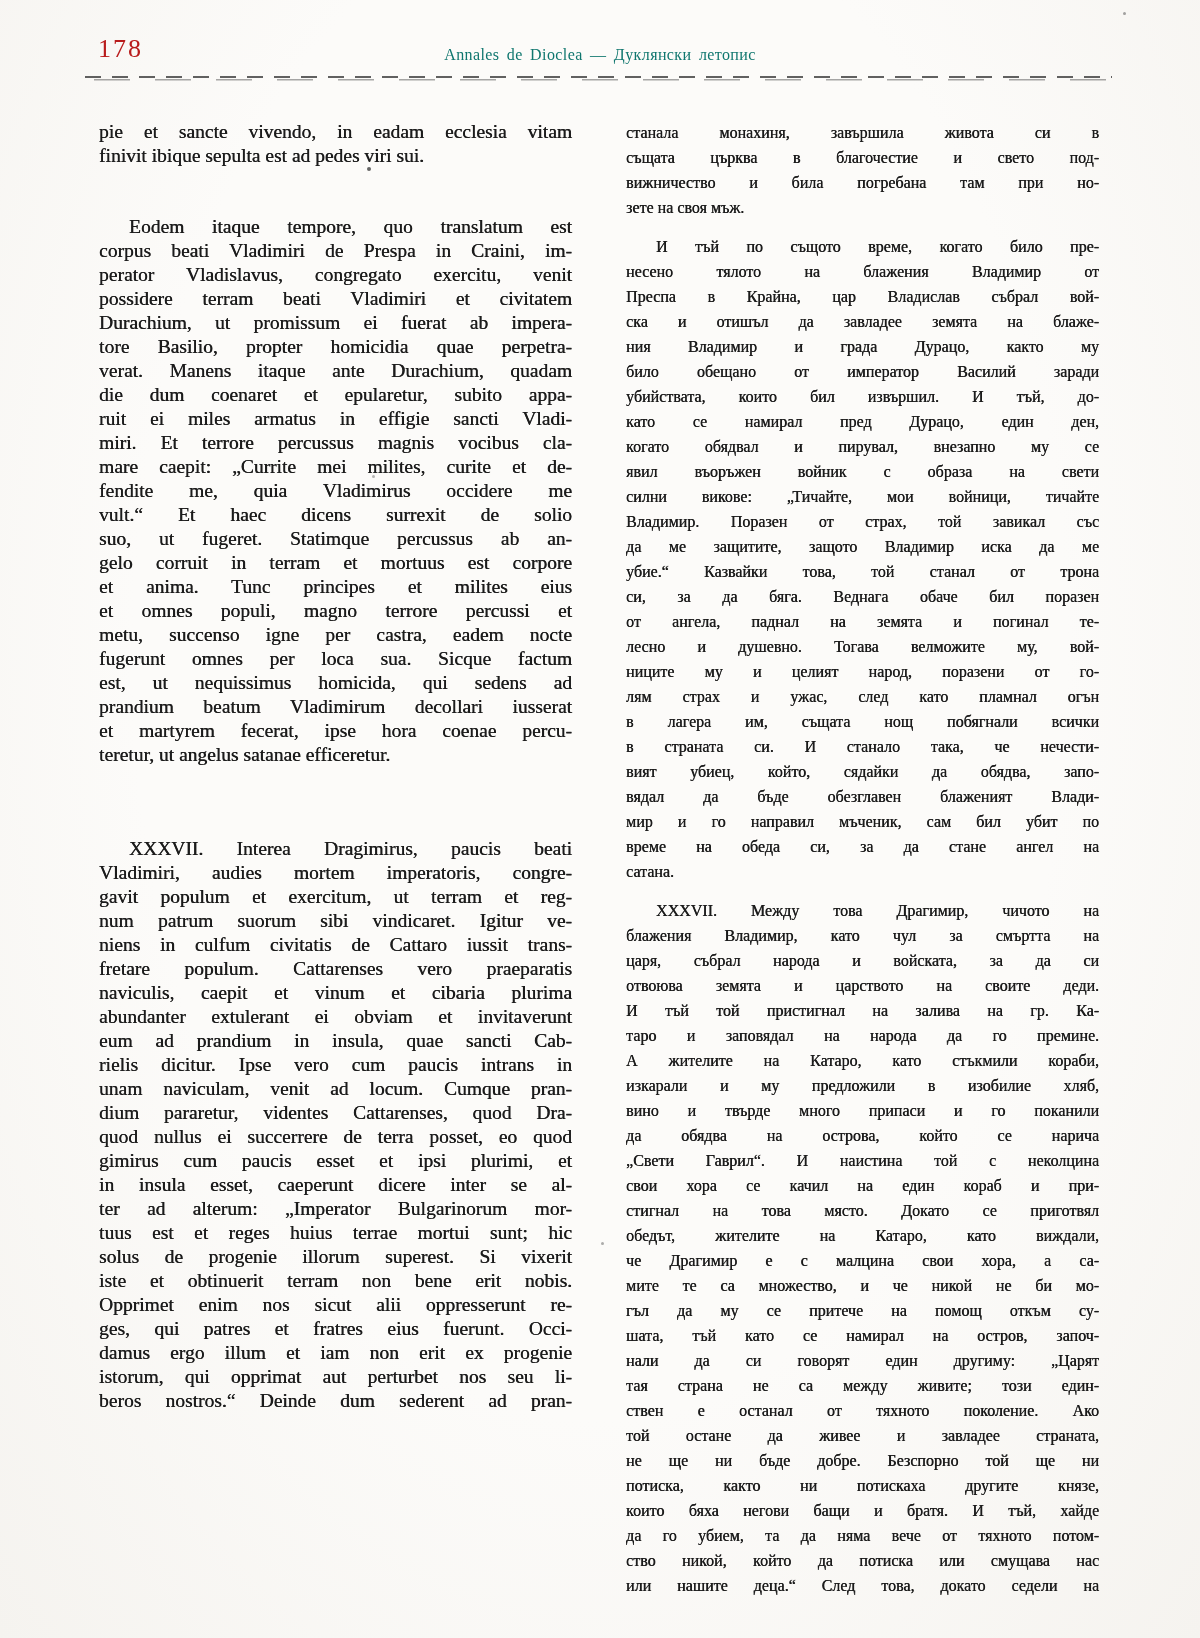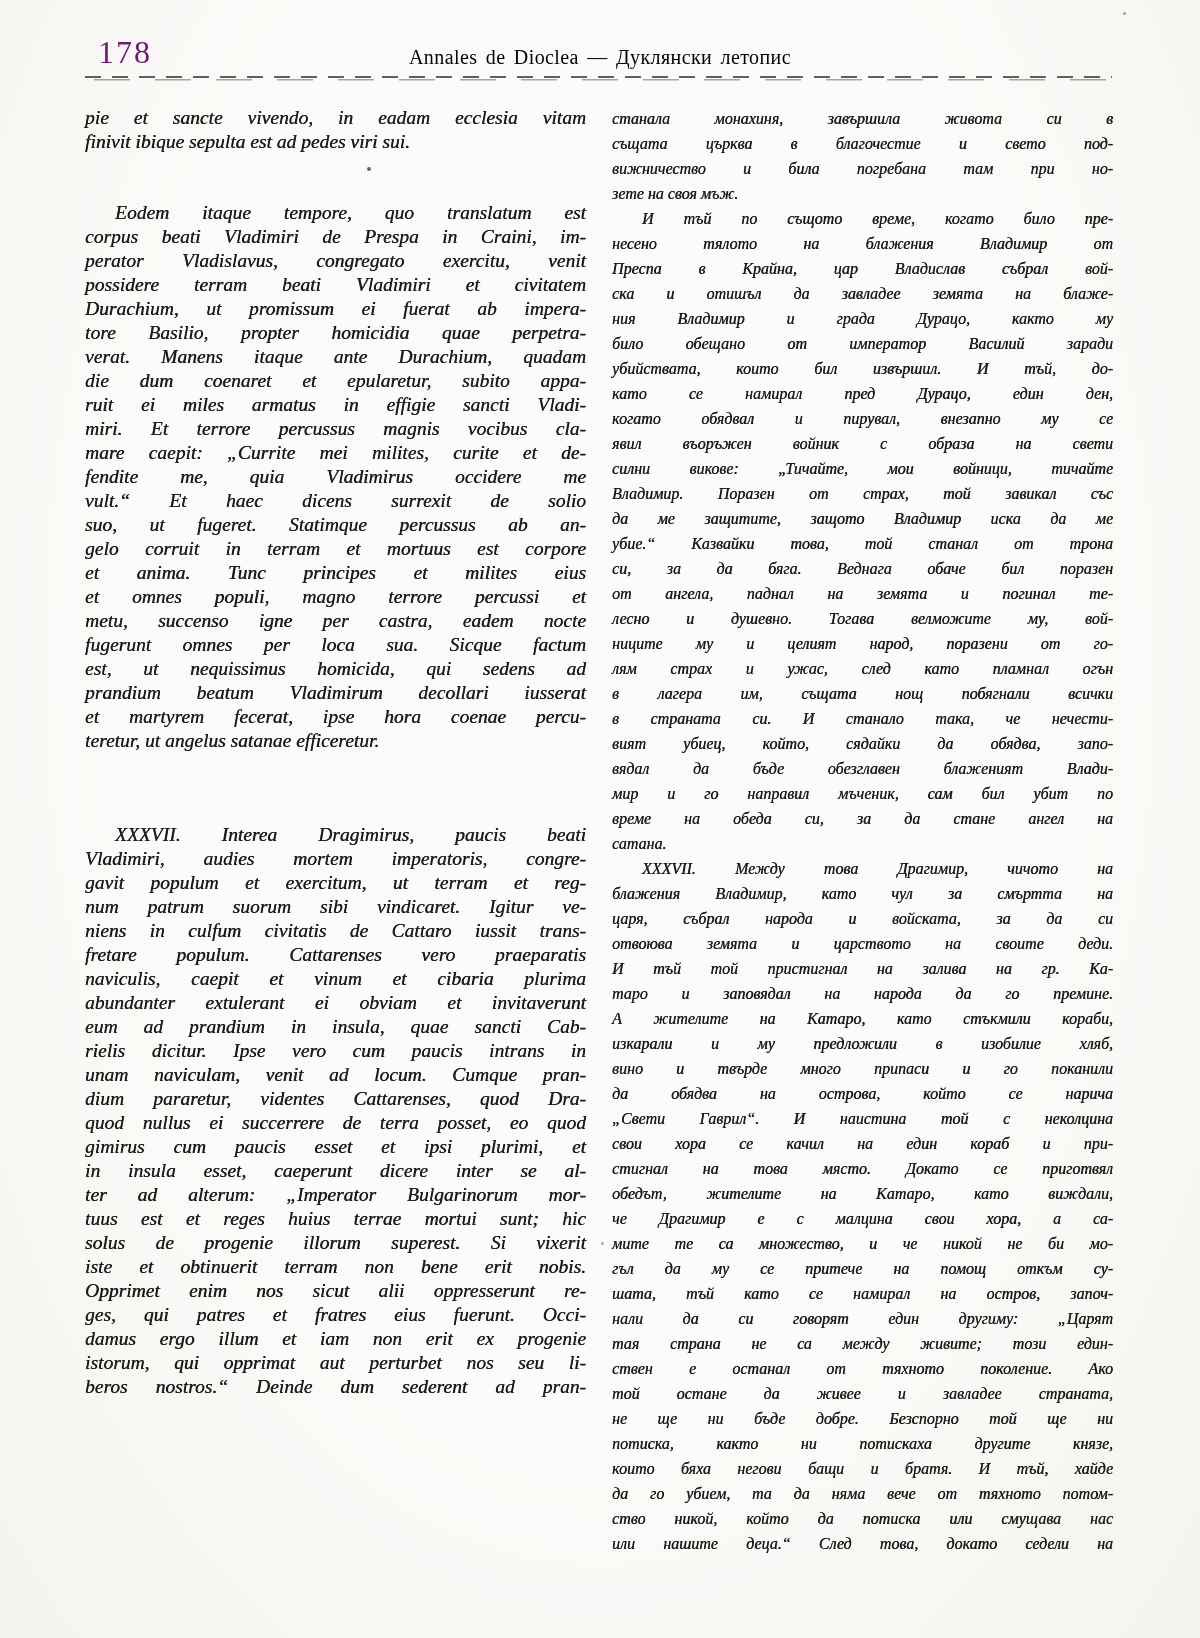--- a/index.html
+++ b/index.html
@@ -22,31 +22,31 @@
   }
   .page-header {
     position: relative;
     padding-top: 36px;
     height: 34px;
   }
   .page-number {
     position: absolute;
     left: 98px;
     top: 34px;
-    font-size: 32px;
+    font-size: 26px;
     letter-spacing: 2px;
-    color: #701a75;
+    color: #b91c1c;
   }
   .page-title {
     display: block;
     text-align: center;
-    font-size: 20px;
+    font-size: 16px;
     padding-top: 10px;
     letter-spacing: 0.4px;
-    color: #000000;
+    color: #0f766e;
     word-spacing: 3px;
   }
   .header-rule {
     margin: 6px 88px 0 85px;
     height: 5px;
     background-image:
       repeating-linear-gradient(90deg, rgba(45,45,45,0.75) 0 16px, rgba(45,45,45,0) 16px 27px),
       repeating-linear-gradient(90deg, rgba(60,60,60,0.45) 0 36px, rgba(60,60,60,0) 36px 61px);
     background-size: 100% 2px, 100% 1.5px;
     background-position: 0 0, 9px 3px;
@@ -63,21 +63,21 @@
     text-shadow: 0.35px 0 0 currentColor;
   }
   .col-left {
     font-size: 19.5px;
     line-height: 24px;
   }
   .col-right {
     font-size: 16px;
     line-height: 25px;
   }
-  .para { margin: 0; font-style: italic; }
+  .para { margin: 14px; }
   .line {
     text-align: justify;
     text-align-last: justify;
     height: 1em;
     line-height: inherit;
     height: auto;
   }
   .line.end { text-align-last: left; }
   .para.indent .line:first-child { text-indent: 30px; }
   .speck {

